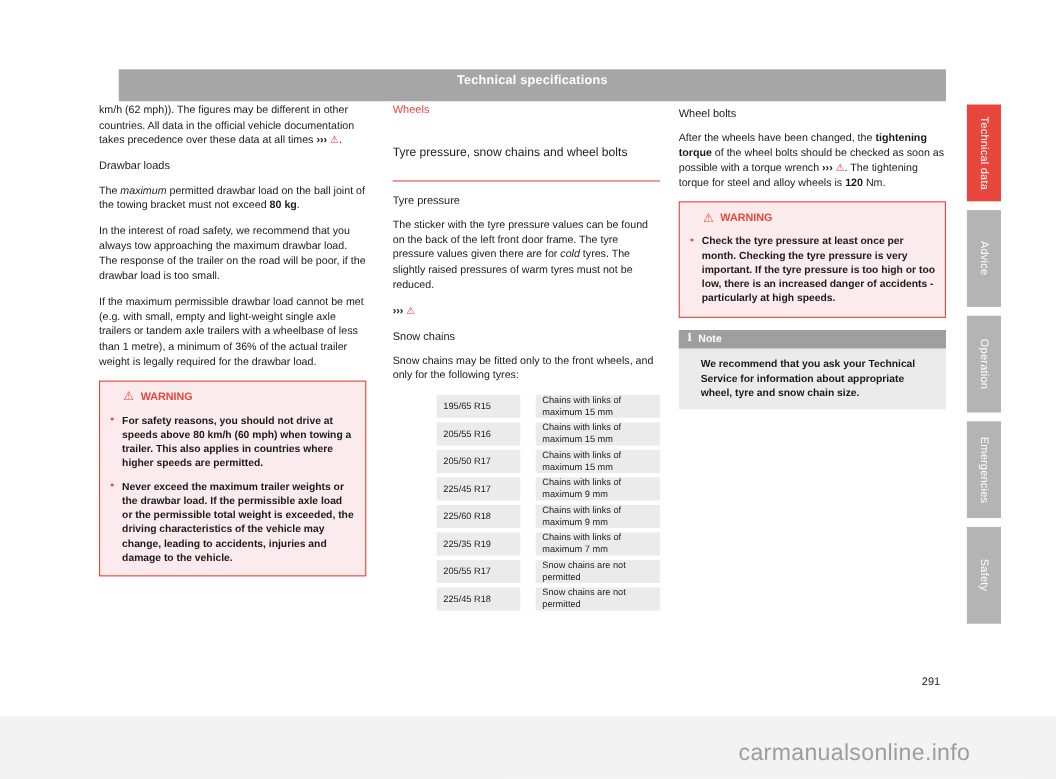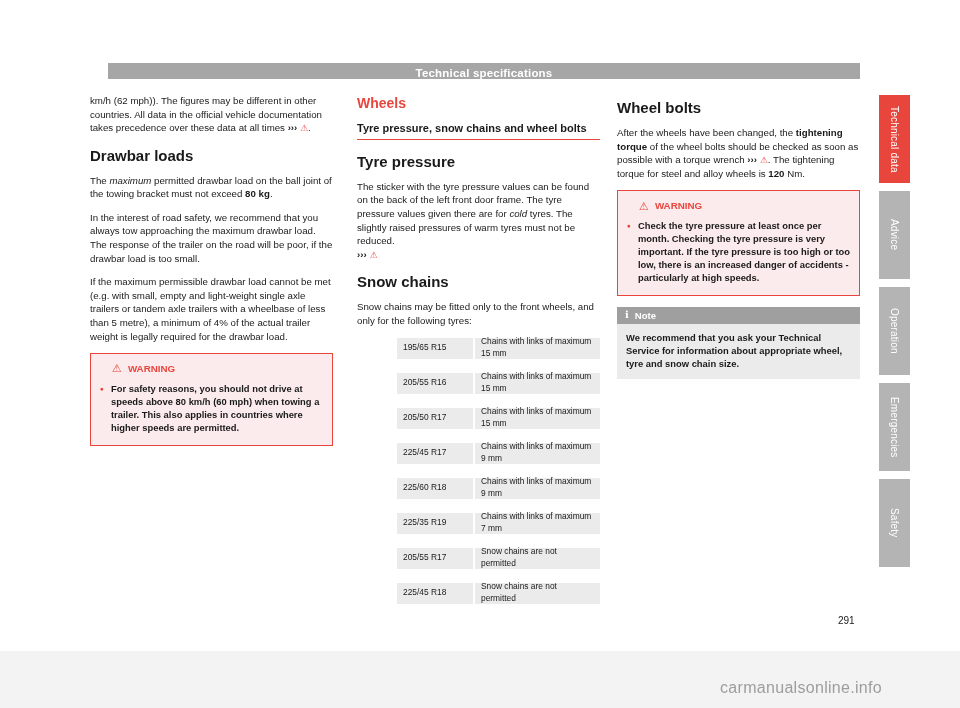--- a/index.html
+++ b/index.html
@@ -8,38 +8,38 @@
     position: relative;
     background: #ffffff;
     font-family: "Liberation Sans", "DejaVu Sans", sans-serif;
     color: #1a1a1a;
     overflow: hidden;
   }
 
   .footer-strip { position: absolute; left: 0; bottom: 0; width: 960px; height: 57px; background: #f3f3f3; }
 
   .header-bar {
-    position: absolute; left: 108px; top: 63px; width: 752px; height: 16px;
+    position: absolute; left: 108px; top: 63px; width: 752px; height: 29px;
     background: var(--header-gray, #a6a6a6); color: #fff;
     font-weight: bold; font-size: 11.5px; line-height: 20px; text-align: center;
     letter-spacing: 0.2px;
   }
 
   .col { position: absolute; top: 94px; width: 243px; font-size: 9.7px; line-height: 1.4; }
   .col-left  { left: 90px; }
   .col-mid   { left: 357px; }
   .col-right { left: 617px; }
 
   .para { margin-bottom: 10px; }
-  .h-bold { font-size: 15px; font-weight: bold; margin: 3px 0 8px; }
-
-  .section-title { color: var(--accent, #e8463d); font-size: 14px; font-weight: bold; margin-bottom: 7px; }
+  .h-bold { font-size: 10px; font-weight: normal; margin: 3px 0 8px; }
+
+  .section-title { color: var(--accent, #e8463d); font-size: 10px; font-weight: normal; margin-bottom: 24px; }
   .subsection-title {
-    font-size: 11px; font-weight: bold; line-height: 1.3;
-    padding-bottom: 4px; border-bottom: 1px solid var(--accent, #e8463d);
+    font-size: 11px; font-weight: normal; line-height: 1.3;
+    padding-bottom: 18px; border-bottom: 1px solid var(--accent, #e8463d);
     margin-bottom: 11px;
   }
 
   .seg-n {}
   .seg-i { font-style: italic; text-align: right; }
   .seg-b { font-weight: bold; }
   .seg-a { font-weight: bold; }
   .seg-w { color: var(--accent, #e8463d); font-size: 9px; }
 
   .warning-box {
@@ -62,25 +62,25 @@
 
   .note-box { margin-top: 11px; }
   .note-head {
     background: var(--note-head, #9f9f9f); color: #fff;
     display: flex; align-items: center; gap: 6px;
     padding: 0 8px; height: 17px; font-size: 9.6px; font-weight: bold;
   }
   .note-head .ni { font-size: 10px; line-height: 1; }
   .note-body {
     background: var(--note-bg, #ebebeb);
-    padding: 8px 9px; font-weight: bold; font-size: 9.4px; line-height: 1.38;
+    padding: 8px 20px; font-weight: bold; font-size: 9.4px; line-height: 1.38;
   }
 
   .spec-table { margin-top: 4px; }
-  .spec-row { display: flex; gap: 2px; margin-bottom: 14px; padding-left: 40px; }
+  .spec-row { display: flex; gap: 14px; margin-bottom: 4px; padding-left: 40px; }
   .cell {
     background: var(--cell-bg, #ebebeb);
     display: flex; align-items: center;
     padding: 0 6px; height: 21px; font-size: 8.4px;
   }
   .cell-tyre { width: 76px; flex: none; }
   .cell-chain { flex: 1; }
 
   .sidebar { position: absolute; left: 879px; top: 95px; width: 31px; display: flex; flex-direction: column; gap: 8px; }
   .side-tab {
@@ -89,51 +89,52 @@
     display: flex; align-items: center; justify-content: center;
     font-size: 10px; letter-spacing: 0.2px;
     cursor: pointer;
   }
   .side-tab.active { background: var(--accent, #e8463d); }
 
   .page-number { position: absolute; left: 838px; top: 615px; font-size: 10px; text-align: right; }
 
   .watermark {
     position: absolute; right: 78px; bottom: 11px;
-    font-size: 16px; color: #9d9d9d; letter-spacing: 0.3px; text-align: center;
+    font-size: 21px; color: #9d9d9d; letter-spacing: 0.3px; text-align: center;
   }
 </style>
 </head>
 <body>
 
 <div class="footer-strip"></div>
 
 <div class="header-bar">Technical specifications</div>
 
 <div class="col col-left">
   <p class="para"><span class="seg-n">km/h (62 mph)). The figures may be different in other countries. All data in the official vehicle documentation takes precedence over these data at all times </span><span class="seg-a">›››</span><span class="seg-n"> </span><span class="seg-w">⚠</span><span class="seg-n">.</span></p>
   <h3 class="h-bold">Drawbar loads</h3>
   <p class="para"><span class="seg-n">The </span><span class="seg-i">maximum</span><span class="seg-n"> permitted drawbar load on the ball joint of the towing bracket must not exceed </span><span class="seg-b">80 kg</span><span class="seg-n">.</span></p>
   <p class="para">In the interest of road safety, we recommend that you always tow approaching the maximum drawbar load. The response of the trailer on the road will be poor, if the drawbar load is too small.</p>
-  <p class="para">If the maximum permissible drawbar load cannot be met (e.g. with small, empty and light-weight single axle trailers or tandem axle trailers with a wheelbase of less than 5 metre), a minimum of 4% of the actual trailer weight is legally required for the drawbar load.</p>
+  <p class="para">If the maximum permissible drawbar load cannot be met (e.g. with small, empty and light-weight single axle trailers or tandem axle trailers with a wheelbase of less than 1 metre), a minimum of 36% of the actual trailer weight is legally required for the drawbar load.</p>
 
   <div class="warning-box">
     <div class="warning-head">
       <span class="tri">⚠</span>
       <span class="wtitle">WARNING</span>
     </div>
     <div class="warning-item">For safety reasons, you should not drive at speeds above 80 km/h (60 mph) when towing a trailer. This also applies in countries where higher speeds are permitted.</div>
+    <div class="warning-item">Never exceed the maximum trailer weights or the drawbar load. If the permissible axle load or the permissible total weight is exceeded, the driving characteristics of the vehicle may change, leading to accidents, injuries and damage to the vehicle.</div>
   </div>
 </div>
 
 <div class="col col-mid">
   <h2 class="section-title">Wheels</h2>
   <h3 class="subsection-title">Tyre pressure, snow chains and wheel bolts</h3>
   <h4 class="h-bold">Tyre pressure</h4>
-  <p class="para" style="margin-bottom:0;"><span class="seg-n">The sticker with the tyre pressure values can be found on the back of the left front door frame. The tyre pressure values given there are for </span><span class="seg-i">cold</span><span class="seg-n"> tyres. The slightly raised pressures of warm tyres must not be reduced.</span></p>
+  <p class="para" style="margin-bottom:10px;"><span class="seg-n">The sticker with the tyre pressure values can be found on the back of the left front door frame. The tyre pressure values given there are for </span><span class="seg-i">cold</span><span class="seg-n"> tyres. The slightly raised pressures of warm tyres must not be reduced.</span></p>
   <p class="para"><span class="seg-a">›››</span><span class="seg-n"> </span><span class="seg-w">⚠</span></p>
   <h4 class="h-bold">Snow chains</h4>
   <p class="para">Snow chains may be fitted only to the front wheels, and only for the following tyres:</p>
 
   <div class="spec-table">
     <div class="spec-row">
       <div class="cell cell-tyre">195/65 R15</div>
       <div class="cell cell-chain">Chains with links of maximum 15 mm</div>
     </div>
     <div class="spec-row">

